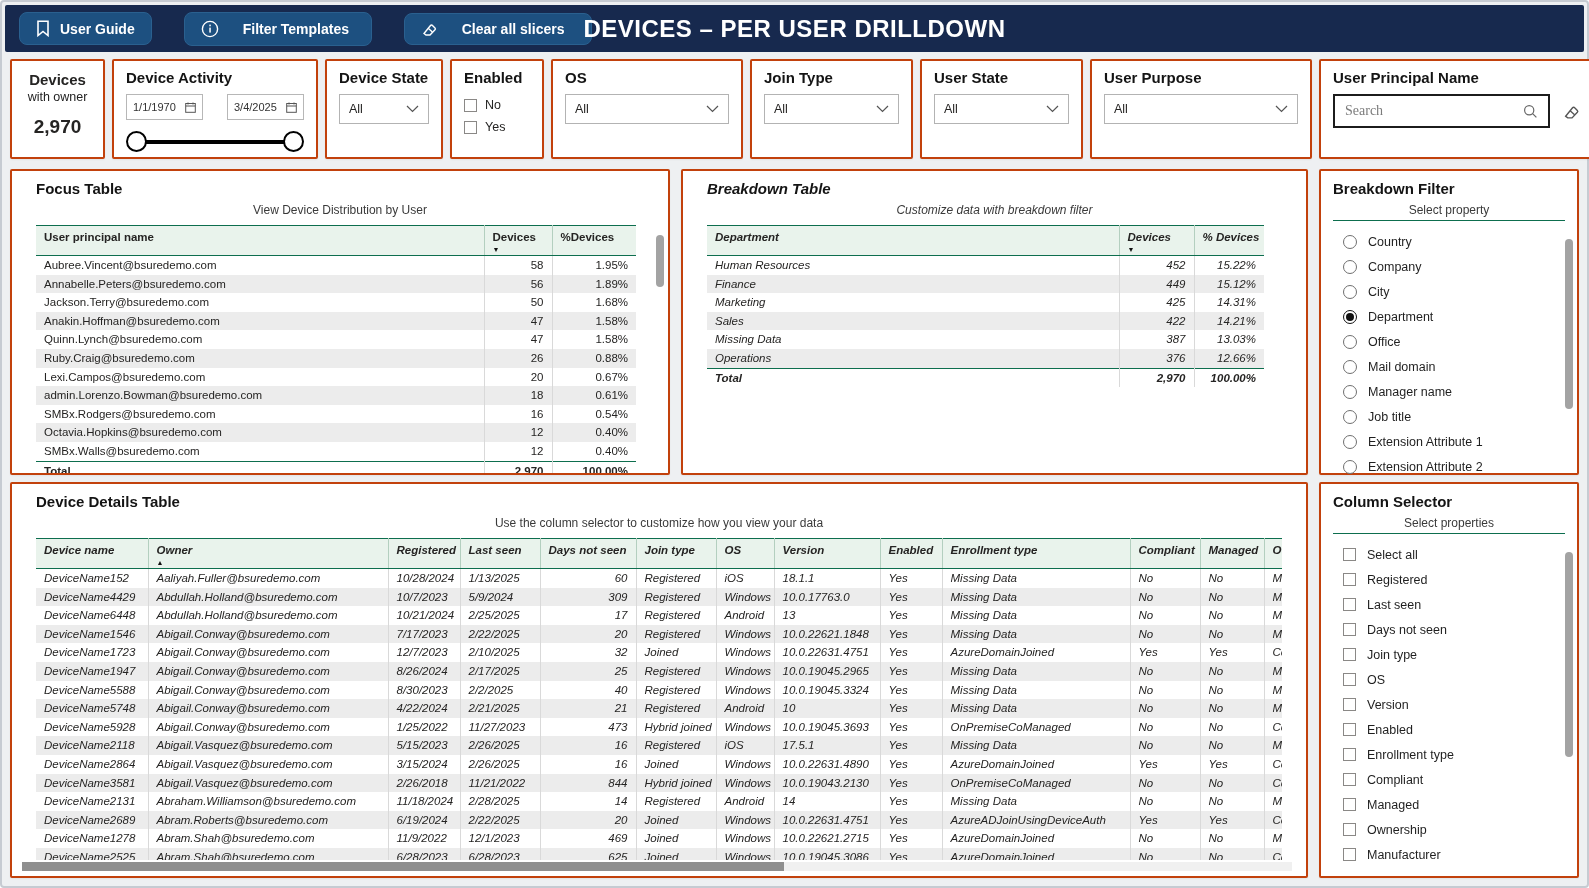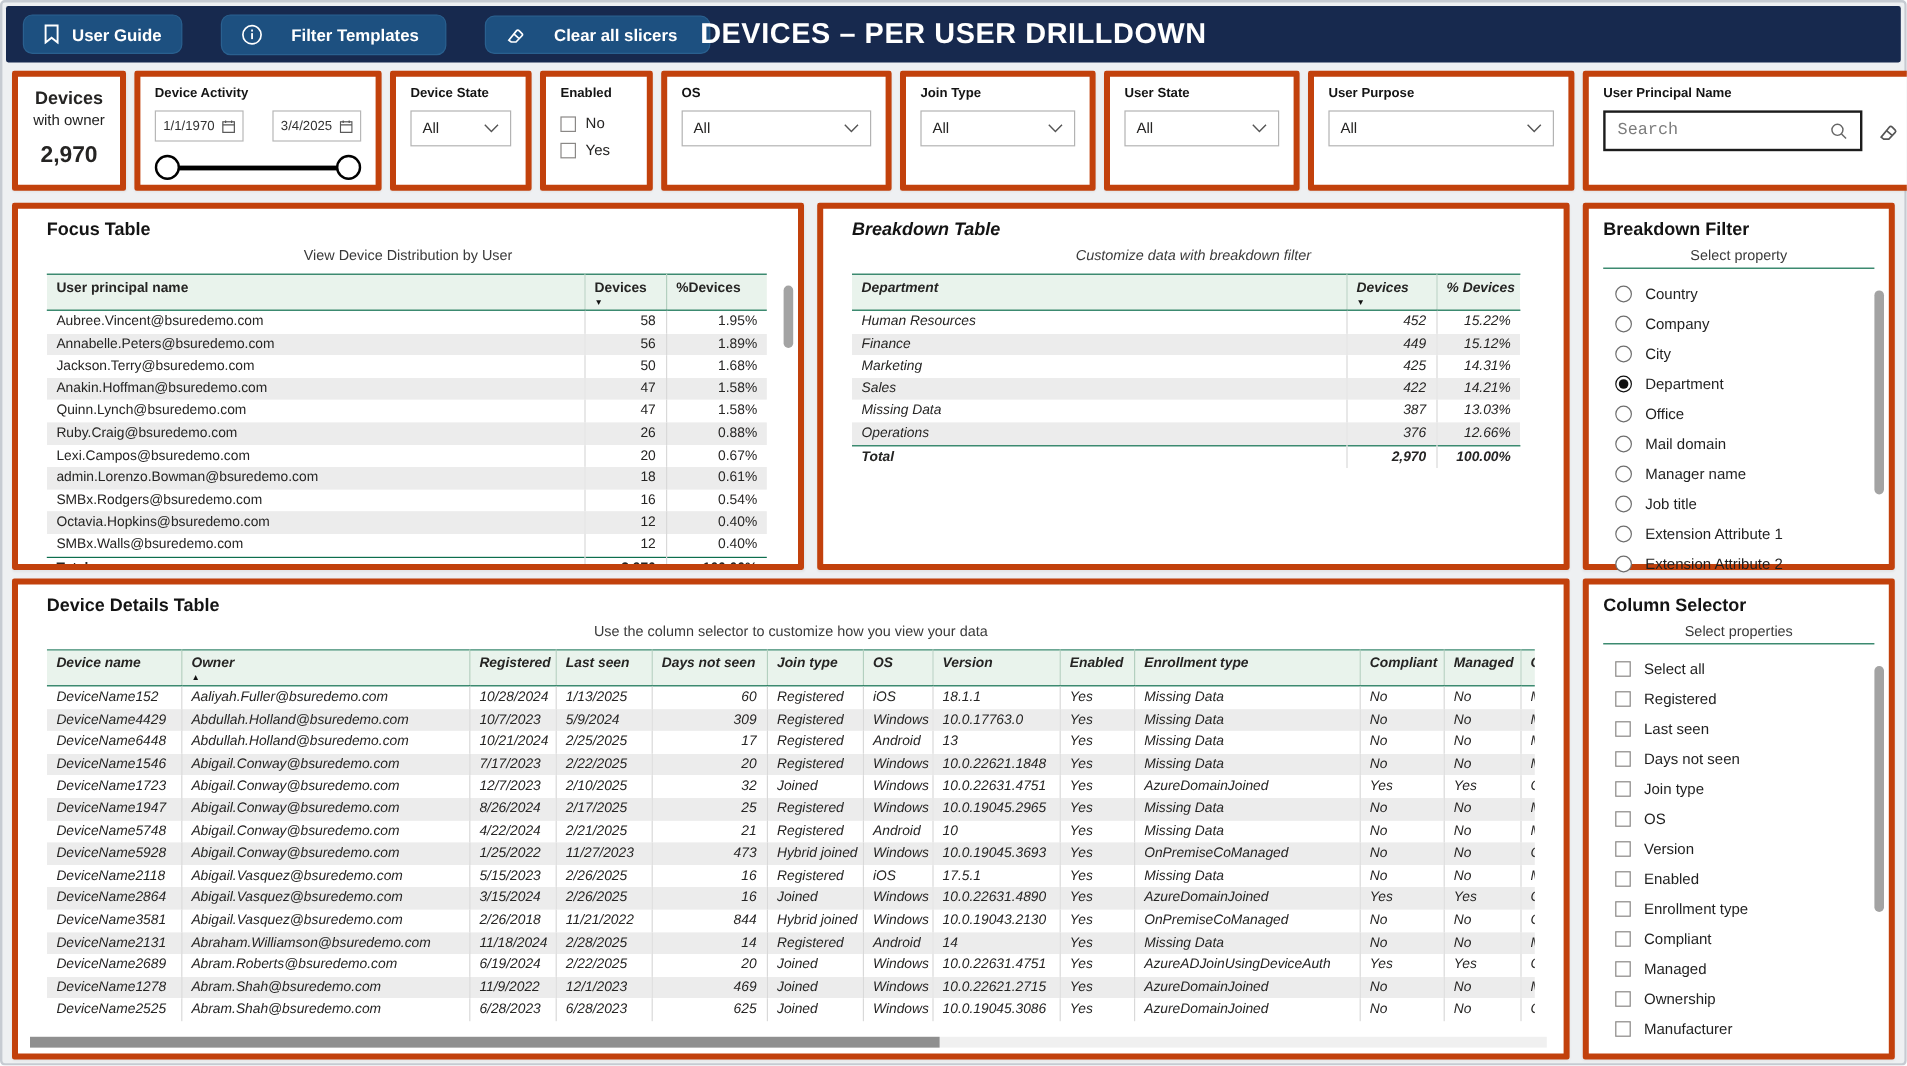--- a/index.html
+++ b/index.html
@@ -10,44 +10,44 @@
   
   .topbar { position:relative; height:47px; background:#17294e; border-radius:2px; display:flex; align-items:center; padding:0 14px; flex:0 0 auto; }
   .top-btn { background:#1d5080; border-radius:8px; color:#fff; display:flex; gap:10px; align-items:center; padding:7px 16px; font-size:14px; font-weight:bold; cursor:pointer; border:1px solid #2a608f; }
   .top-btn + .top-btn { margin-left:32px; min-width:188px; gap:24px; }
   .page-title { position:absolute; left:0; right:0; text-align:center; color:#fff; font-size:24px; font-weight:bold; letter-spacing:0.5px; pointer-events:none; }
   .top-right { margin-left:auto; }
   .icon svg { display:block; }
 
   
   .filter-row { display:flex; gap:7px; padding:7px 5px 5px 5px; flex:0 0 auto; height:112px; }
-  .card { background:#fff; border:5px solid #c2410c; box-shadow:0 1px 2px rgba(0,0,0,.05); border-radius:2px; }
+  .card { background:#fff; border:2px solid #c2410c; box-shadow:0 1px 2px rgba(0,0,0,.05); border-radius:2px; }
   .slicer { padding:8px 12px; }
-  .slicer-title { font-size:11px; font-weight:bold; color:#141414; margin-bottom:8px; }
+  .slicer-title { font-size:15px; font-weight:bold; color:#141414; margin-bottom:8px; }
   .kpi { flex:0 0 95px; text-align:center; padding:10px 4px; }
   .kpi-title { font-size:15px; font-weight:bold; }
   .kpi-sub { font-size:12.5px; margin-top:2px; color:#222; }
   .kpi-value { font-size:19px; font-weight:bold; margin-top:12px; }
   .activity { flex:0 0 206px; }
   .date-row { display:flex; gap:24px; }
   .date-box { flex:1; border:1px solid #b7b7b7; height:26px; display:flex; align-items:center; justify-content:space-between; padding:0 6px; font-size:11px; color:#333; }
   .slider { position:relative; height:26px; margin-top:9px; }
   .slider .track { position:absolute; top:11px; left:9px; right:9px; height:3.5px; background:#000; }
   .slider .handle { position:absolute; top:2px; width:21px; height:21px; border:2.5px solid #000; border-radius:50%; background:#fff; }
   .slider .handle.left { left:0; } .slider .handle.right { right:0; }
   .dd-slicer .dropdown { border:1px solid #b3b3b3; height:30px; display:flex; align-items:center; justify-content:space-between; padding:0 9px; font-size:12.5px; background:#fff; cursor:pointer; }
   .slicer-state { flex:0 0 118px; } .slicer-enabled { flex:0 0 94px; }
   .slicer-os { flex:0 0 192px; } .slicer-join { flex:0 0 163px; }
   .slicer-ustate { flex:0 0 163px; } .slicer-purpose { flex:0 0 222px; }
   .slicer-upn { flex:1; }
   .check-row { display:flex; align-items:center; gap:8px; height:22px; font-size:12.5px; cursor:pointer; }
   .checkbox { width:13px; height:13px; border:1px solid #8a8886; background:#fff; flex:0 0 auto; }
   .search-wrap { display:flex; align-items:center; gap:12px; }
   .search-box { flex:1; border:2px solid #1c1c1c; height:34px; display:flex; align-items:center; padding:0 10px; }
-  .search-box input { border:none; outline:none; flex:1; font-size:14px; font-family:Liberation Mono, monospace; color:#333; background:transparent; }
+  .search-box input { border:none; outline:none; flex:1; font-size:14px; font-family:Liberation Serif, serif; color:#333; background:transparent; }
   .search-box input::placeholder { color:#7c7c7c; }
 
   
   .mid-row { display:flex; gap:11px; padding:5px; flex:0 0 auto; height:316px; }
   .bot-row { display:flex; gap:11px; padding:2px 5px 5px 5px; flex:1; }
   .table-card { position:relative; padding:8px 24px; overflow:hidden; }
   .focus-card { flex:0 0 660px; }
   .breakdown-card { flex:1;font-style:italic; }
   .panel-card { flex:0 0 260px; position:relative; padding:8px 12px; }
   .details-card { flex:1; }
@@ -617,20 +617,35 @@
                 <td>Registered</td>
                 <td>Windows</td>
                 <td>10.0.19045.2965</td>
                 <td>Yes</td>
                 <td>Missing Data</td>
                 <td>No</td>
                 <td>No</td>
                 <td>Mi</td>
               </tr>
               <tr>
+                <td>DeviceName5588</td>
+                <td>Abigail.Conway@bsuredemo.com</td>
+                <td>8/30/2023</td>
+                <td>2/2/2025</td>
+                <td class="num">40</td>
+                <td>Registered</td>
+                <td>Windows</td>
+                <td>10.0.19045.3324</td>
+                <td>Yes</td>
+                <td>Missing Data</td>
+                <td>No</td>
+                <td>No</td>
+                <td>Mi</td>
+              </tr>
+              <tr>
                 <td>DeviceName5748</td>
                 <td>Abigail.Conway@bsuredemo.com</td>
                 <td>4/22/2024</td>
                 <td>2/21/2025</td>
                 <td class="num">21</td>
                 <td>Registered</td>
                 <td>Android</td>
                 <td>10</td>
                 <td>Yes</td>
                 <td>Missing Data</td>

